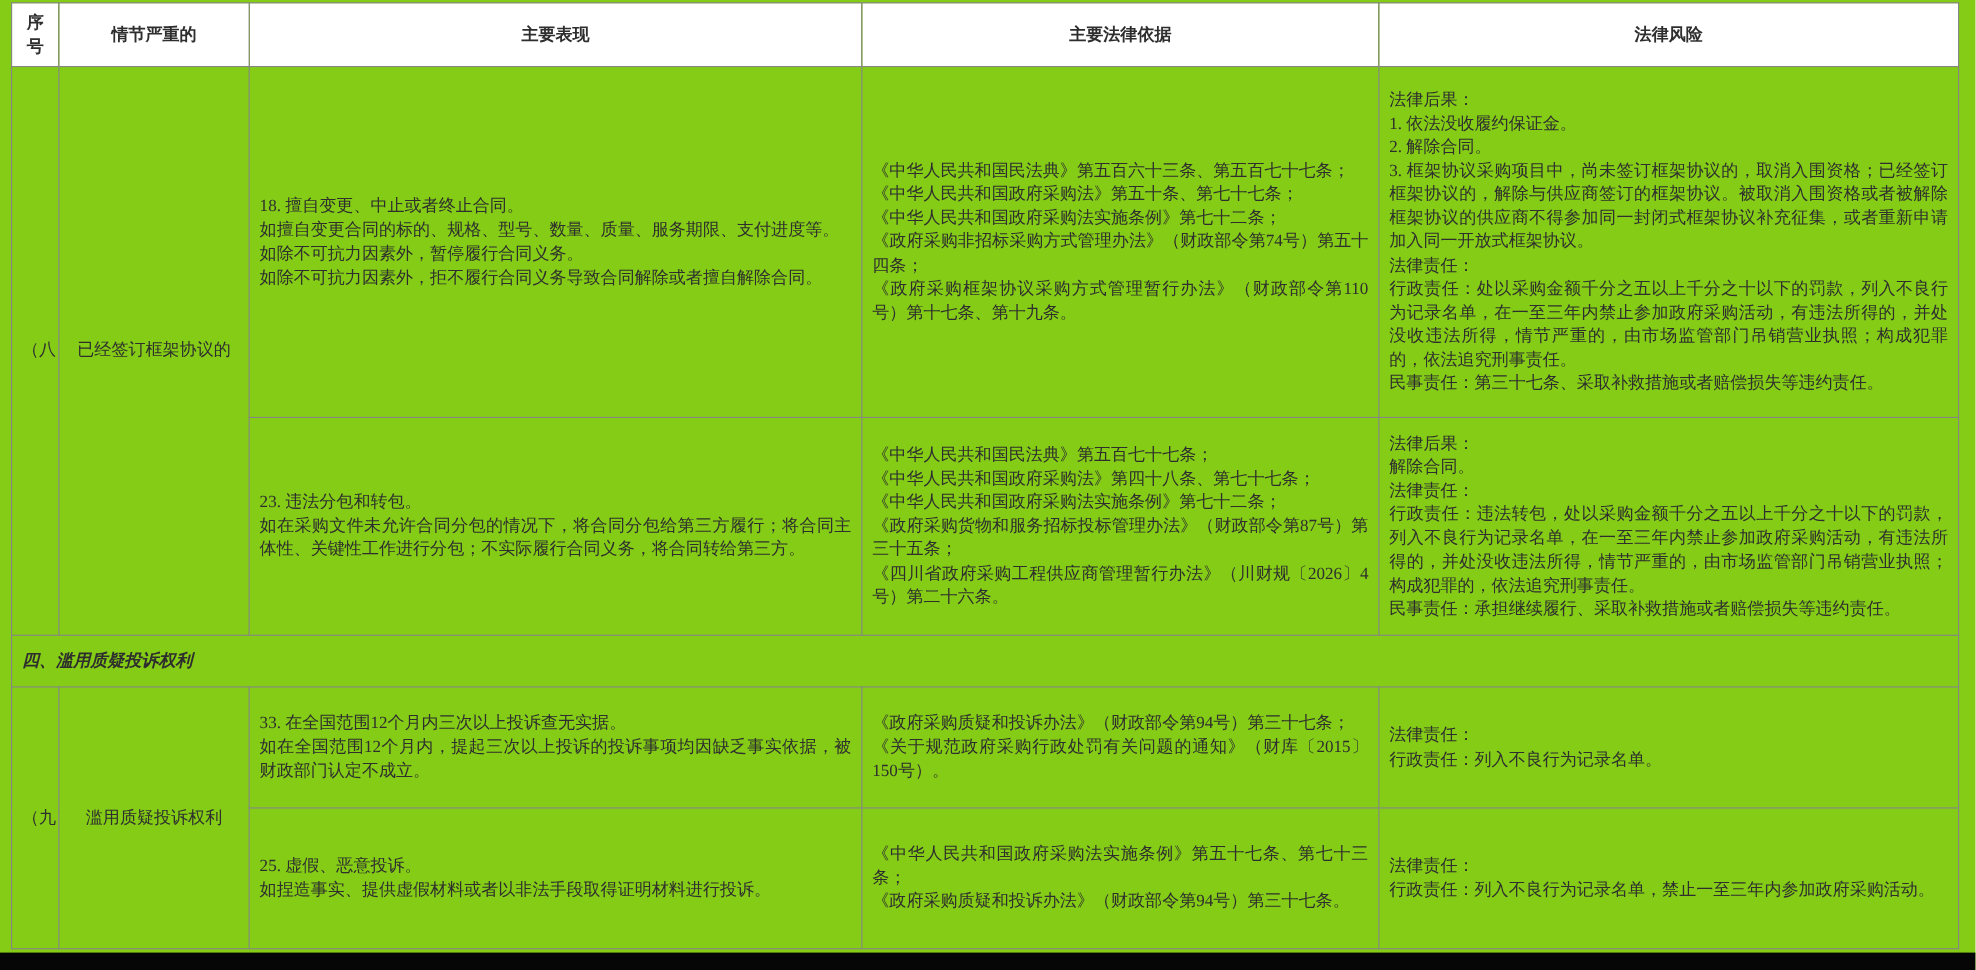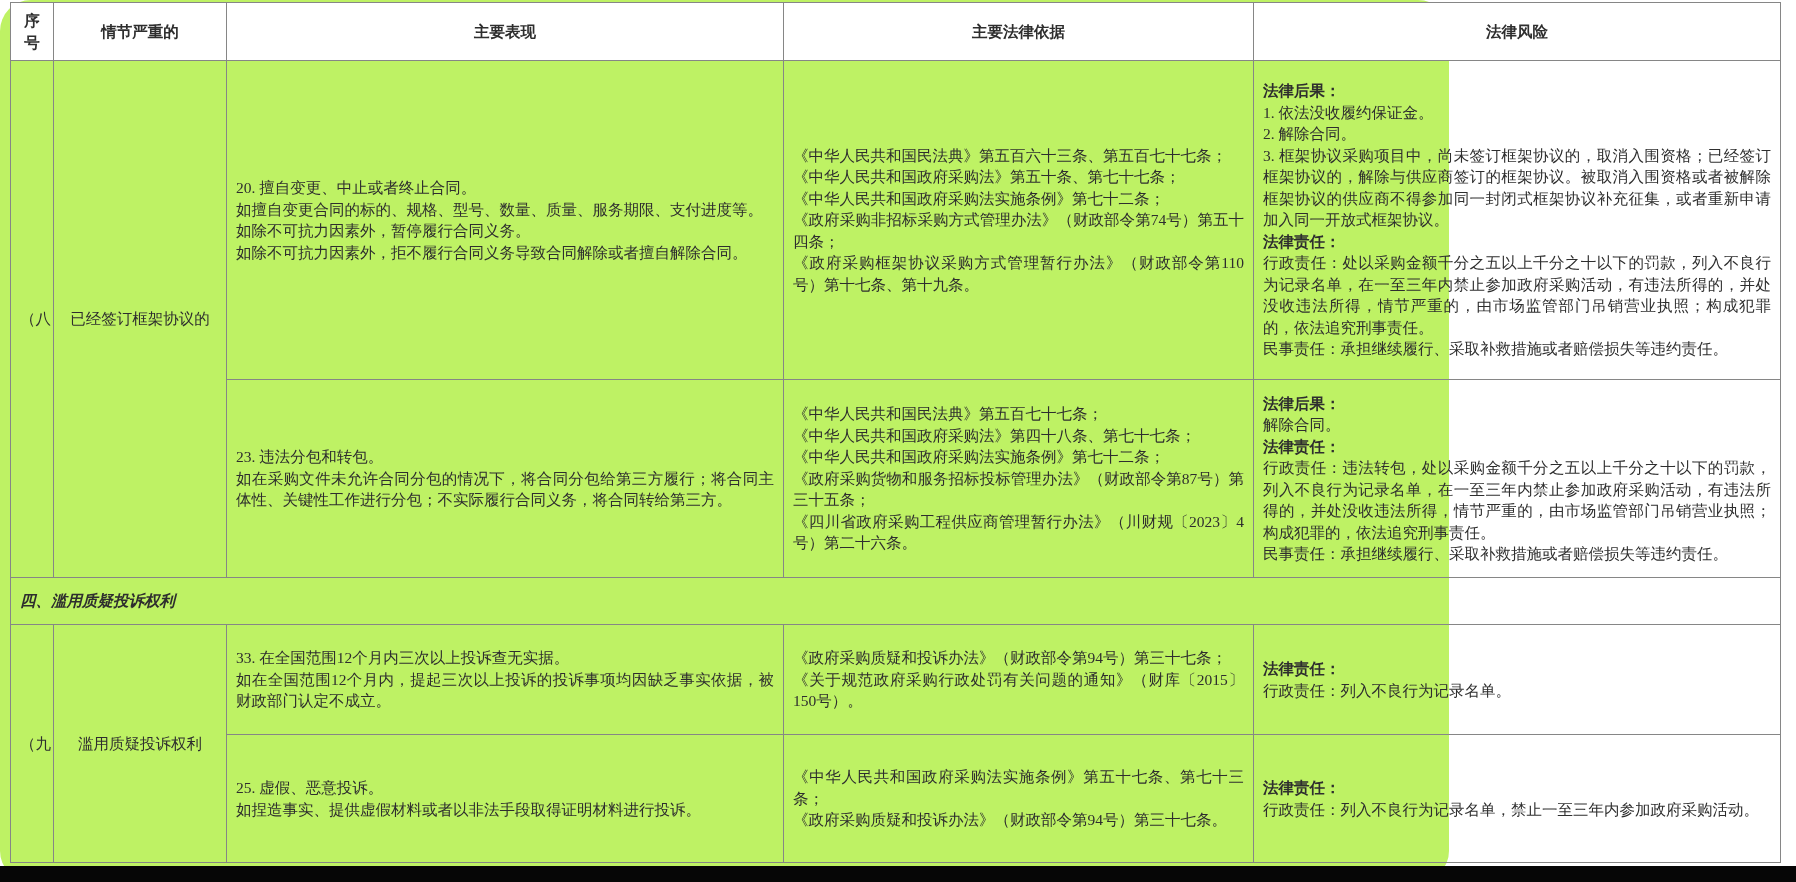--- a/index.html
+++ b/index.html
@@ -7,24 +7,23 @@
     padding: 0;
     background: #ffffff;
     width: 1796px;
     height: 882px;
     overflow: hidden;
     font-family: "Liberation Serif", "DejaVu Serif", serif;
     color: #2e2e2e;
   }
   .page {
     position: relative;
-    width: 1449px;
+    width: 1796px;
     height: 882px;
-    background: #bef264;
-    border-radius: 31px;
+    background: #84cc16;
   }
   table.law-table {
     position: absolute;
     left: 10px;
     top: 2px;
     width: 1770px;
     border-collapse: collapse;
     table-layout: fixed;
   }
   table.law-table th,
@@ -44,21 +43,21 @@
   }
   td.center-cell {
     text-align: center;
     padding: 4px 22px;
   }
   .pre {
     white-space: pre-wrap;
     text-align: justify;
   }
   .bold {
-    font-weight: bold;
+    font-weight: normal;
   }
   td.section-cell {
     font-weight: bold;
     text-align: left;
     padding-left: 12px;
   }
   tr.row-header   { height: 58px; }
   tr.row-22       { height: 319px; }
   tr.row-23       { height: 198px; }
   tr.row-section  { height: 47px; font-style: italic; }
@@ -93,53 +92,53 @@
         <th class="col-header">主要表现</th>
         <th class="col-header">主要法律依据</th>
         <th class="col-header">法律风险</th>
       </tr>
     </thead>
     <tbody>
       <tr class="row-22">
         <td class="center-cell" rowspan="2">（八）</td>
         <td class="center-cell" rowspan="2">已经签订框架协议的</td>
         <td>
-          <div class="pre">20. 擅自变更、中止或者终止合同。
+          <div class="pre">18. 擅自变更、中止或者终止合同。
 如擅自变更合同的标的、规格、型号、数量、质量、服务期限、支付进度等。
 如除不可抗力因素外，暂停履行合同义务。
 如除不可抗力因素外，拒不履行合同义务导致合同解除或者擅自解除合同。</div>
         </td>
         <td>
           <div class="pre">《中华人民共和国民法典》第五百六十三条、第五百七十七条；
 《中华人民共和国政府采购法》第五十条、第七十七条；
 《中华人民共和国政府采购法实施条例》第七十二条；
 《政府采购非招标采购方式管理办法》（财政部令第74号）第五十四条；
 《政府采购框架协议采购方式管理暂行办法》（财政部令第110号）第十七条、第十九条。</div>
         </td>
         <td>
           <div class="bold">法律后果：</div>
           <div class="pre">1. 依法没收履约保证金。
 2. 解除合同。
 3. 框架协议采购项目中，尚未签订框架协议的，取消入围资格；已经签订框架协议的，解除与供应商签订的框架协议。被取消入围资格或者被解除框架协议的供应商不得参加同一封闭式框架协议补充征集，或者重新申请加入同一开放式框架协议。</div>
           <div class="bold">法律责任：</div>
           <div class="pre">行政责任：处以采购金额千分之五以上千分之十以下的罚款，列入不良行为记录名单，在一至三年内禁止参加政府采购活动，有违法所得的，并处没收违法所得，情节严重的，由市场监管部门吊销营业执照；构成犯罪的，依法追究刑事责任。
-民事责任：承担继续履行、采取补救措施或者赔偿损失等违约责任。</div>
+民事责任：第三十七条、采取补救措施或者赔偿损失等违约责任。</div>
         </td>
       </tr>
       <tr class="row-23">
         <td>
           <div class="pre">23. 违法分包和转包。
 如在采购文件未允许合同分包的情况下，将合同分包给第三方履行；将合同主体性、关键性工作进行分包；不实际履行合同义务，将合同转给第三方。</div>
         </td>
         <td>
           <div class="pre">《中华人民共和国民法典》第五百七十七条；
 《中华人民共和国政府采购法》第四十八条、第七十七条；
 《中华人民共和国政府采购法实施条例》第七十二条；
 《政府采购货物和服务招标投标管理办法》（财政部令第87号）第三十五条；
-《四川省政府采购工程供应商管理暂行办法》（川财规〔2023〕4号）第二十六条。</div>
+《四川省政府采购工程供应商管理暂行办法》（川财规〔2026〕4号）第二十六条。</div>
         </td>
         <td>
           <div class="bold">法律后果：</div>
           <div class="pre">解除合同。</div>
           <div class="bold">法律责任：</div>
           <div class="pre">行政责任：违法转包，处以采购金额千分之五以上千分之十以下的罚款，列入不良行为记录名单，在一至三年内禁止参加政府采购活动，有违法所得的，并处没收违法所得，情节严重的，由市场监管部门吊销营业执照；构成犯罪的，依法追究刑事责任。
 民事责任：承担继续履行、采取补救措施或者赔偿损失等违约责任。</div>
         </td>
       </tr>
       <tr class="row-section">

